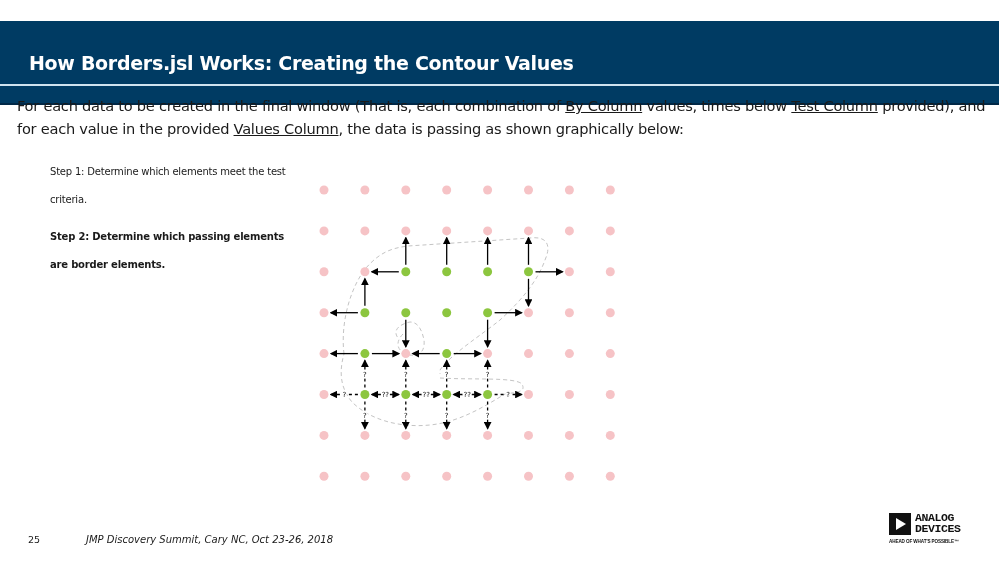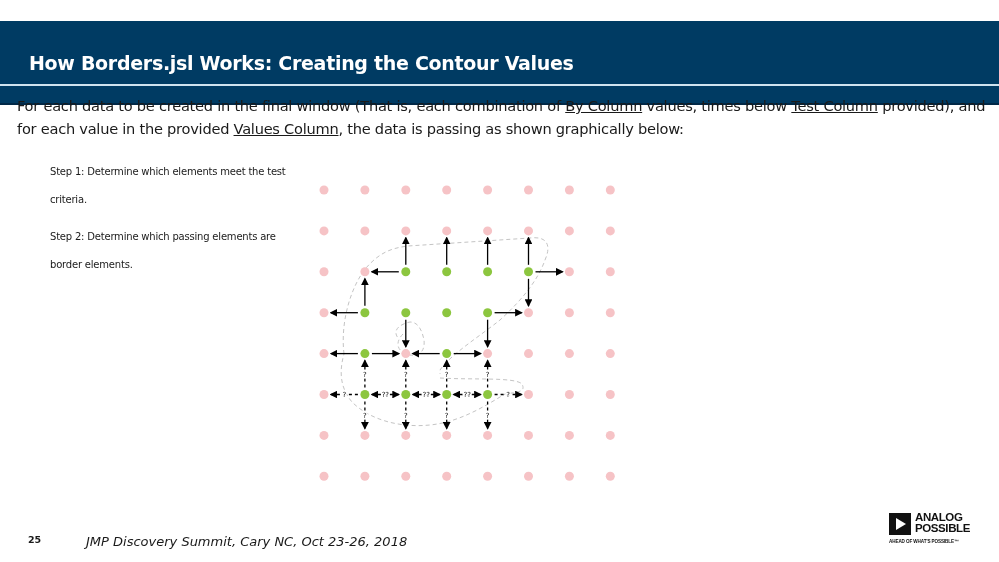--- a/index.html
+++ b/index.html
@@ -8,29 +8,29 @@
   .header { position:absolute; left:0; top:0; width:999px; height:82px; background:#003b63;
             border-bottom:2px solid #002847;margin-top:21px; }
   .header-accent { position:absolute; left:0; top:84px; width:999px; height:2px; background:#cfe3ef; }
   .title { position:absolute; left:29px; top:31px; color:#ffffff; font-weight:bold; font-size:19px;
            letter-spacing:-0.3px; white-space:nowrap; }
   .intro { position:absolute; left:17px; top:94px; width:970px; font-size:14.6px; line-height:23px;
            letter-spacing:-0.25px; }
   .intro u { }
   .step { position:absolute; left:37px; width:250px; font-size:10px; line-height:28px; letter-spacing:-0.2px;margin-left:13px; }
   .step1 { top:158px; }
-  .step2 { top:223px; }
+  .step2 { top:223px;font-weight:bold; }
   svg.diagram { position:absolute; left:300px; top:170px; }
-  .footer-num { position:absolute; left:28px; top:534px; font-size:9.5px; font-weight:bold; }
-  .footer-text { position:absolute; left:86px; top:534px; font-size:13px; font-style:italic; }
+  .footer-num { position:absolute; left:28px; top:534px; font-size:9.5px; font-weight:normal; }
+  .footer-text { position:absolute; left:86px; top:534px; font-size:10px; font-style:italic; }
   .logo { position:absolute; left:888px; top:512px; width:100px; height:36px; }
   .logo-mark { position:absolute; left:1px; top:1px; width:22px; height:22px; background:#111; }
   .logo-mark:after { content:""; position:absolute; left:7px; top:5px; border-left:10px solid #fff;
            border-top:6px solid transparent; border-bottom:6px solid transparent; }
-  .logo-name { position:absolute; left:27px; top:0px; font-family:Liberation Sans, sans-serif;
+  .logo-name { position:absolute; left:27px; top:0px; font-family:Liberation Mono, monospace;
            font-weight:bold; font-size:11.5px; line-height:11px; letter-spacing:-0.4px; color:#111; }
   .logo-tag { position:absolute; left:1px; top:27px; font-family:"Liberation Sans", sans-serif;
            font-weight:bold; font-size:4.6px; letter-spacing:-0.1px; color:#111; white-space:nowrap; }
 </style>
 </head>
 <body>
 
 <div class="header">
   <div class="title">How Borders.jsl Works: Creating the Contour Values</div>
 </div>
@@ -168,16 +168,16 @@
     </g>
 </svg>
 
 <div class="footer-num">25</div>
 <div class="footer-text">JMP Discovery Summit,  Cary NC,  Oct 23-26, 2018</div>
 
 <div class="logo">
   <div class="logo-mark"></div>
   <div class="logo-name">
     <div>ANALOG</div>
-    <div>POSSIBLE</div>
+    <div>DEVICES</div>
   </div>
   <div class="logo-tag">AHEAD OF WHAT'S POSSIBLE™</div>
 </div>
 
 </body></html>

